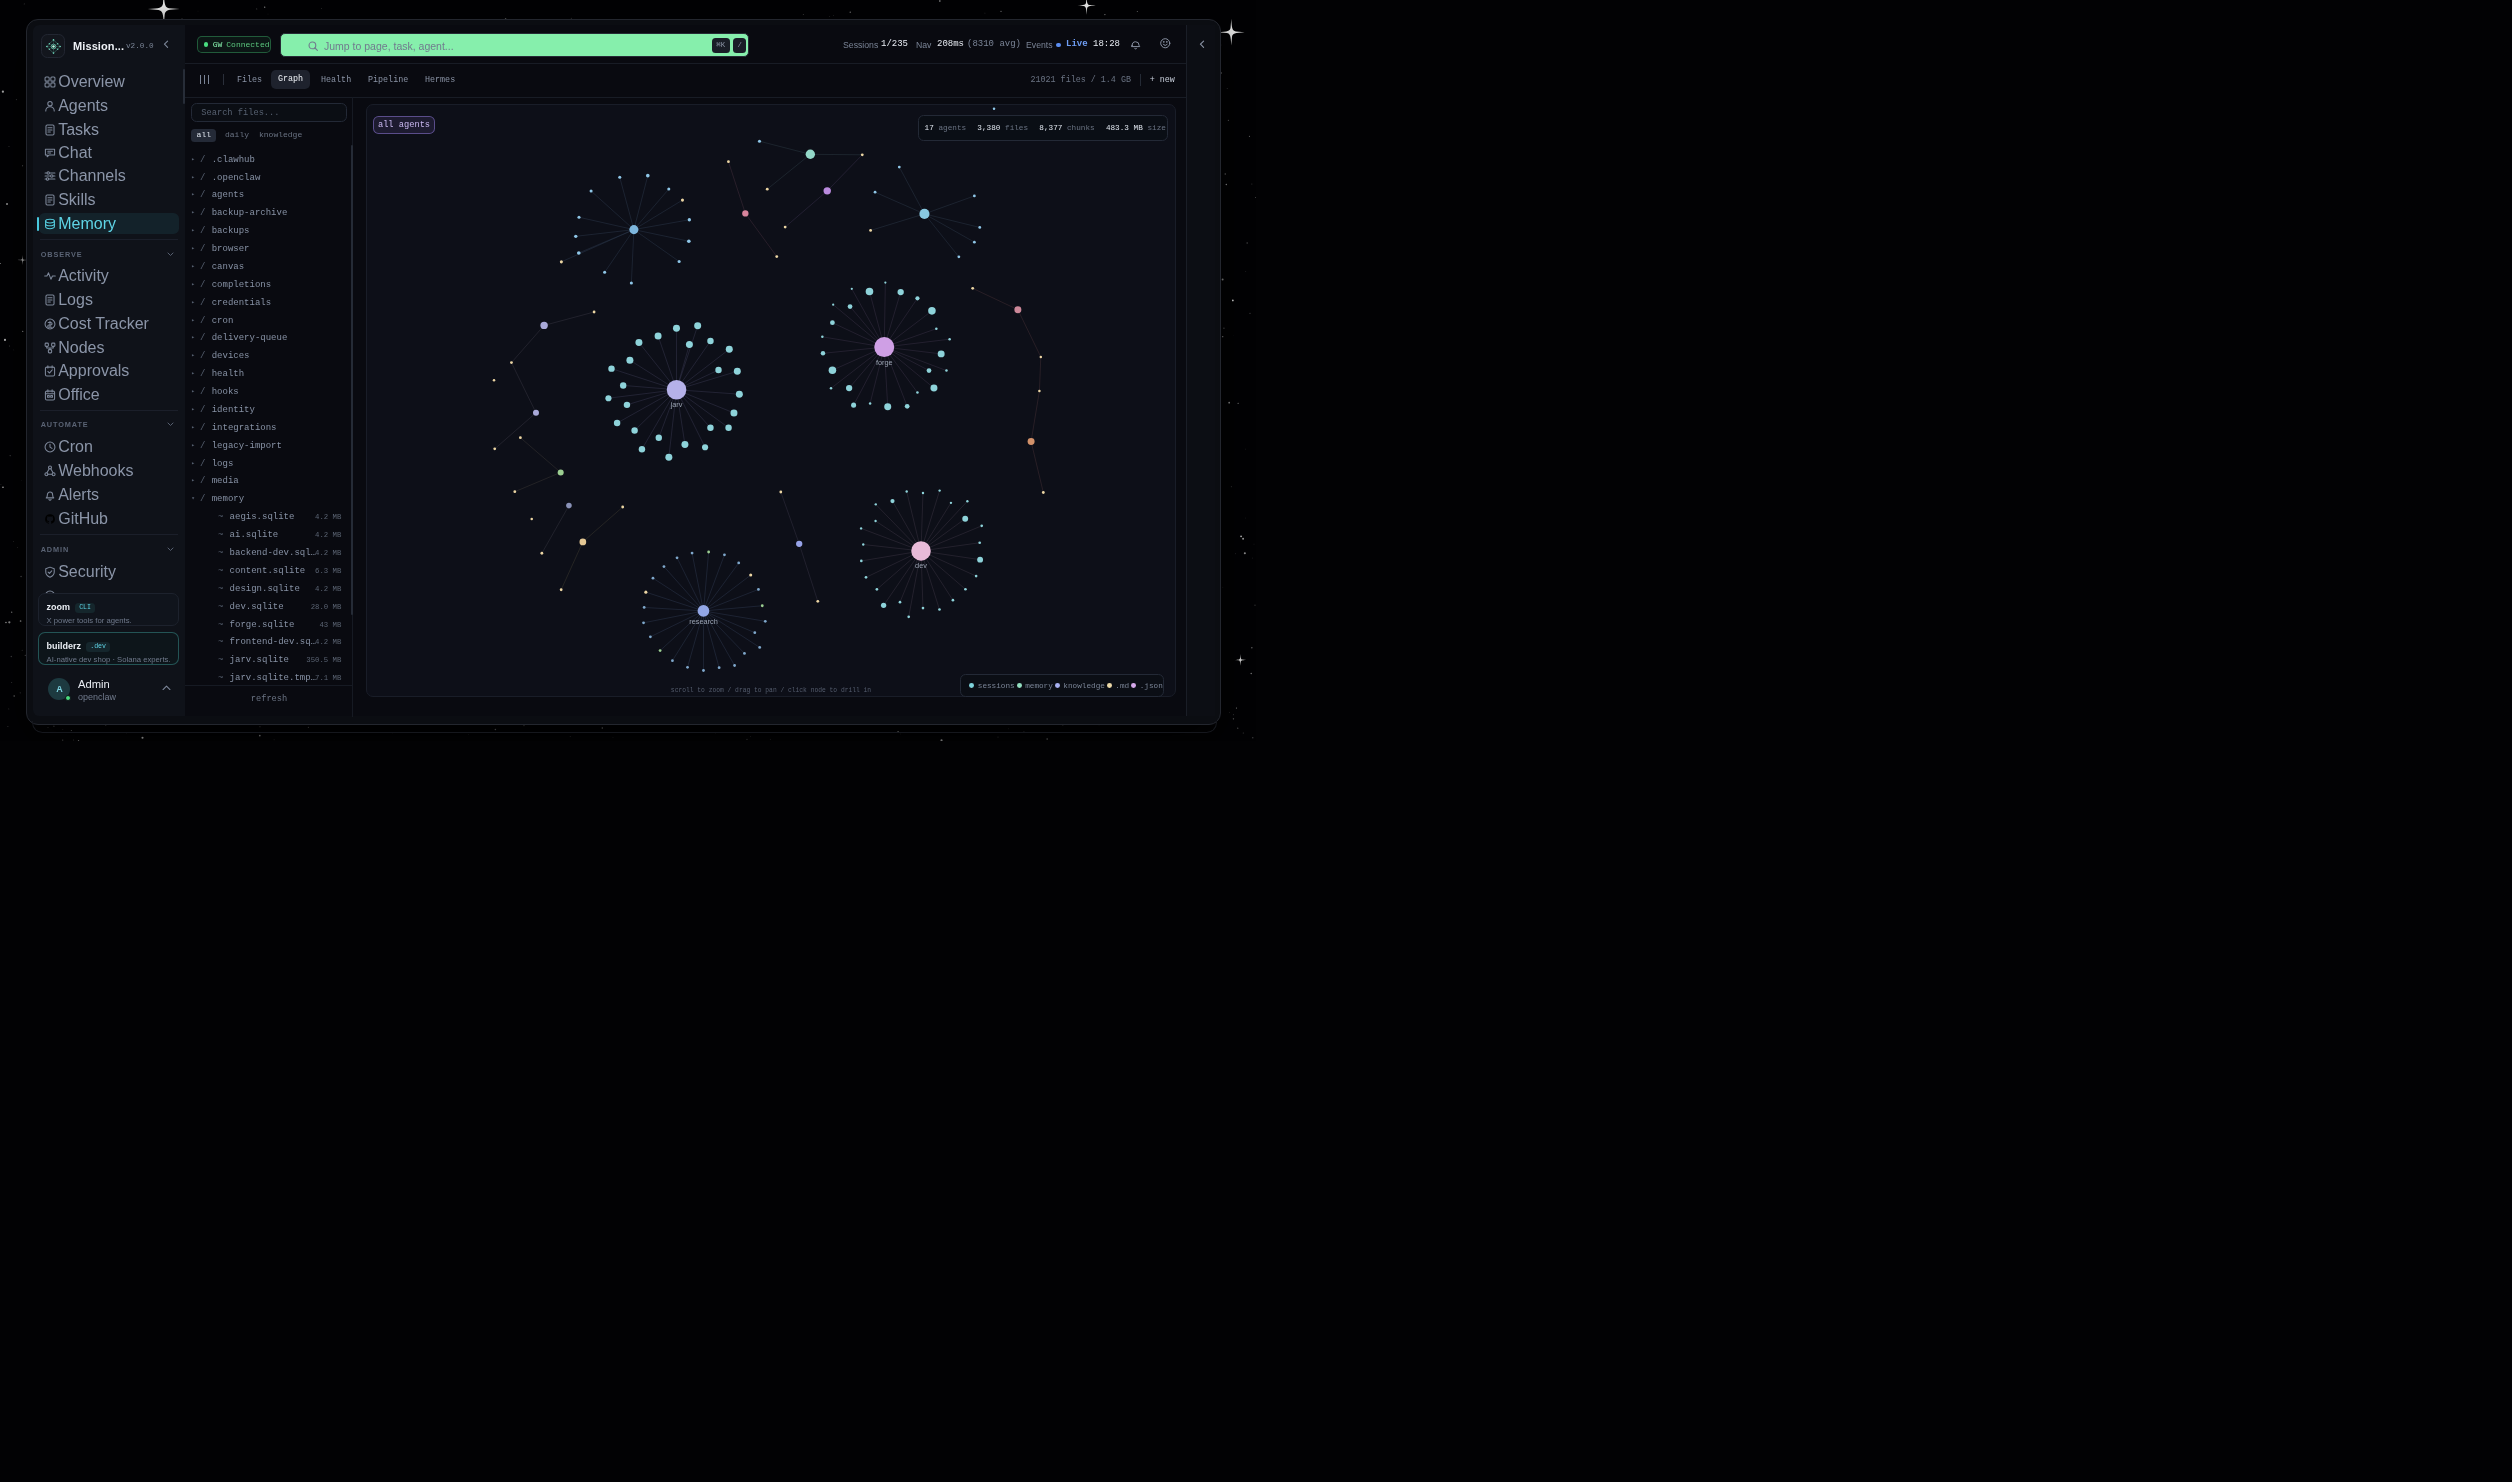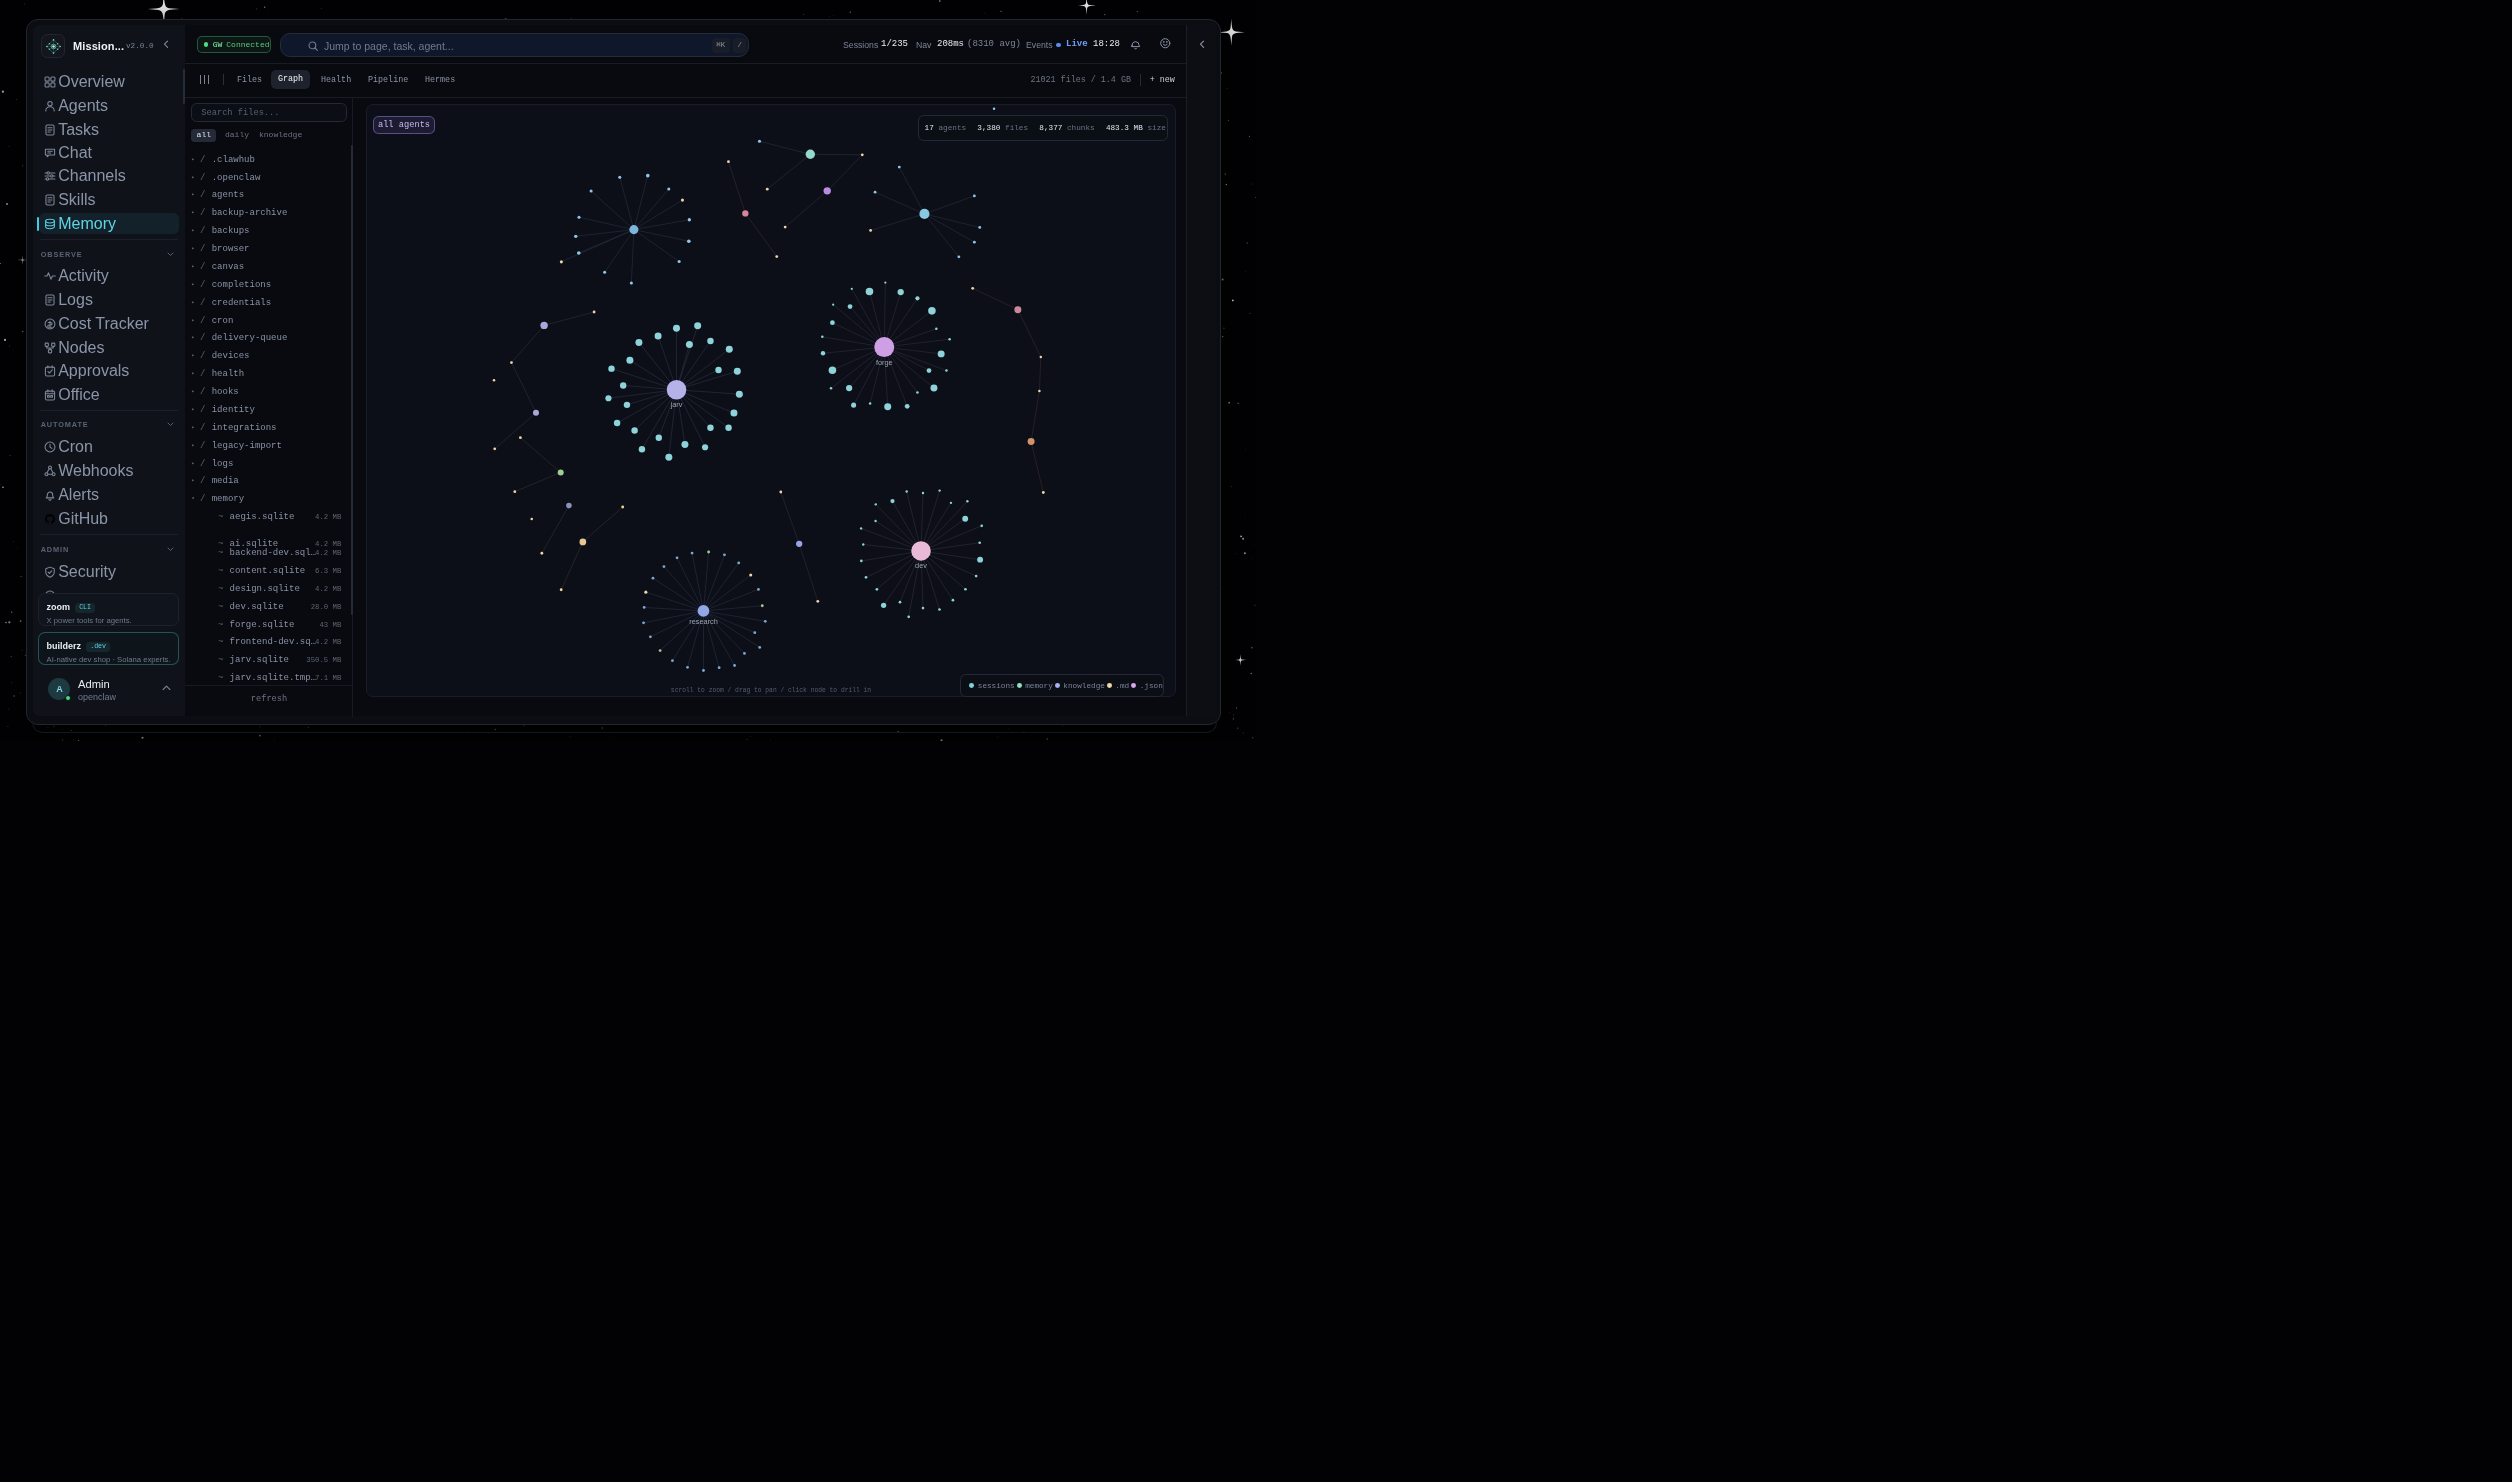--- a/index.html
+++ b/index.html
@@ -38,21 +38,21 @@
 .uname { position:absolute; left:45px; top:653px; font-size:11.2px; color:#e8ecf2; }
 .uorg { position:absolute; left:45px; top:667px; font-size:9px; color:#707a8c; }
 .uchev { position:absolute; left:129px; top:660px; }
 
 
 .hdr-div { position:absolute; left:185px; top:63px; width:1001px; height:0.7px; background:#181c25; }
 .gw { position:absolute; left:197px; top:36px; width:74px; height:17px; border:0.7px solid rgba(74,222,128,.35); background:rgba(30,80,47,.18); border-radius:4.9px; display:flex; align-items:center; font-family:"Liberation Mono",monospace; font-size:8px; }
 .gw .dot { width:4.2px; height:4.2px; border-radius:50%; background:#4ade80; margin:0 4.2px 0 6.3px; }
 .gw b { color:#86efac; font-weight:normal; }
 .gw span { color:#5bc77e; margin-left:4px; }
-.search { position:absolute; left:280px; top:33px; width:469px; height:24px; background:#0f172a; border:0.7px solid #262b36; border-radius:10px; }
+.search { position:absolute; left:280px; top:33px; width:469px; height:24px; background:#86efac; border:0.7px solid #262b36; border-radius:5px; }
 .search .ph { position:absolute; left:43px; top:5.6px; font-size:10.5px; color:#717b8e; }
 .search .mag { position:absolute; left:27px; top:6.6px; }
 .kbd { position:absolute; top:4.2px; height:14.7px; background:#191d27; border-radius:3.5px; color:#8a93a5; font-family:"Liberation Mono",monospace; font-size:7.3px; text-align:center; line-height:14.7px; }
 .hright { position:absolute; left:843px; top:39px; height:12.6px; }
 .hright span { position:absolute; top:0; white-space:nowrap; }
 .hright .lab { color:#7a8496; font-size:8.7px; top:0.7px; }
 .hright .val { color:#e6eaf1; font-family:"Liberation Mono",monospace; font-size:9px; }
 .hright .dim { color:#7a8496; font-family:"Liberation Mono",monospace; font-size:9px; }
 .hright .blue { color:#6f9ef5; font-family:"Liberation Mono",monospace; font-size:9px; font-weight:bold; }
 .bdot { width:4.9px; height:4.9px; border-radius:50%; background:#5b8df0; }
@@ -625,21 +625,21 @@
     <div class="trow" style="top:244px"><span class="tri">▸</span><span class="slash">/</span><span class="tname">devices</span></div>
     <div class="trow" style="top:262px"><span class="tri">▸</span><span class="slash">/</span><span class="tname">health</span></div>
     <div class="trow" style="top:280px"><span class="tri">▸</span><span class="slash">/</span><span class="tname">hooks</span></div>
     <div class="trow" style="top:298px"><span class="tri">▸</span><span class="slash">/</span><span class="tname">identity</span></div>
     <div class="trow" style="top:316px"><span class="tri">▸</span><span class="slash">/</span><span class="tname">integrations</span></div>
     <div class="trow" style="top:334px"><span class="tri">▸</span><span class="slash">/</span><span class="tname">legacy-import</span></div>
     <div class="trow" style="top:352px"><span class="tri">▸</span><span class="slash">/</span><span class="tname">logs</span></div>
     <div class="trow" style="top:369px"><span class="tri">▸</span><span class="slash">/</span><span class="tname">media</span></div>
     <div class="trow" style="top:387px"><span class="tri open">▾</span><span class="slash">/</span><span class="tname">memory</span></div>
     <div class="trow file" style="top:405px"><span class="tilde">~</span><span class="tname">aegis.sqlite</span><span class="tsize">4.2 MB</span></div>
-    <div class="trow file" style="top:432px"><span class="tilde">~</span><span class="tname">ai.sqlite</span><span class="tsize">4.2 MB</span></div>
+    <div class="trow file" style="top:423px"><span class="tilde">~</span><span class="tname">ai.sqlite</span><span class="tsize">4.2 MB</span></div>
     <div class="trow file" style="top:441px"><span class="tilde">~</span><span class="tname">backend-dev.sql…</span><span class="tsize">4.2 MB</span></div>
     <div class="trow file" style="top:459px"><span class="tilde">~</span><span class="tname">content.sqlite</span><span class="tsize">6.3 MB</span></div>
     <div class="trow file" style="top:477px"><span class="tilde">~</span><span class="tname">design.sqlite</span><span class="tsize">4.2 MB</span></div>
     <div class="trow file" style="top:495px"><span class="tilde">~</span><span class="tname">dev.sqlite</span><span class="tsize">28.0 MB</span></div>
     <div class="trow file" style="top:513px"><span class="tilde">~</span><span class="tname">forge.sqlite</span><span class="tsize">43 MB</span></div>
     <div class="trow file" style="top:530px"><span class="tilde">~</span><span class="tname">frontend-dev.sq…</span><span class="tsize">4.2 MB</span></div>
     <div class="trow file" style="top:548px"><span class="tilde">~</span><span class="tname">jarv.sqlite</span><span class="tsize">350.5 MB</span></div>
     <div class="trow file" style="top:566px"><span class="tilde">~</span><span class="tname">jarv.sqlite.tmp…</span><span class="tsize">7.1 MB</span></div>
 </div>
 <div class="tree-div"></div>

